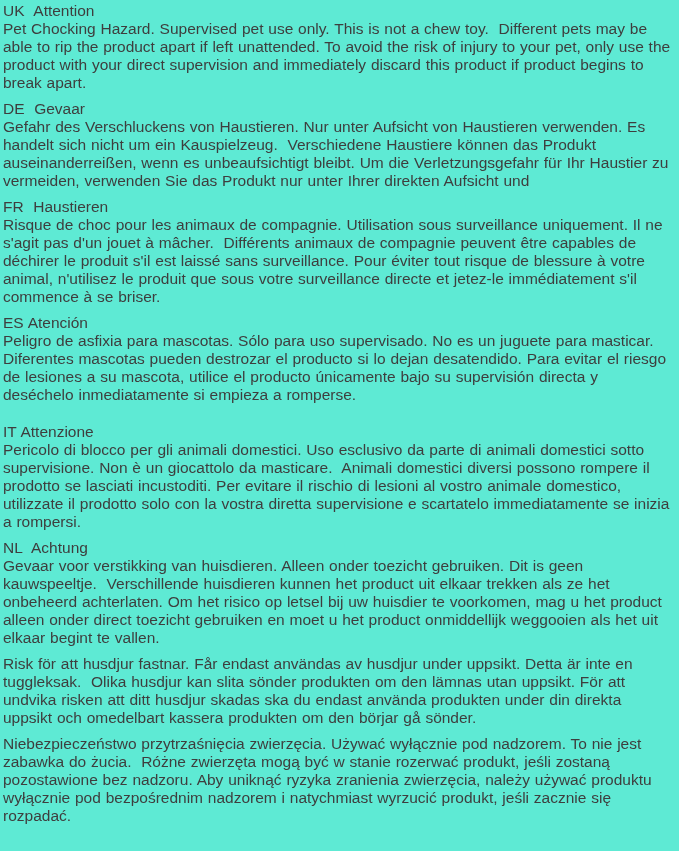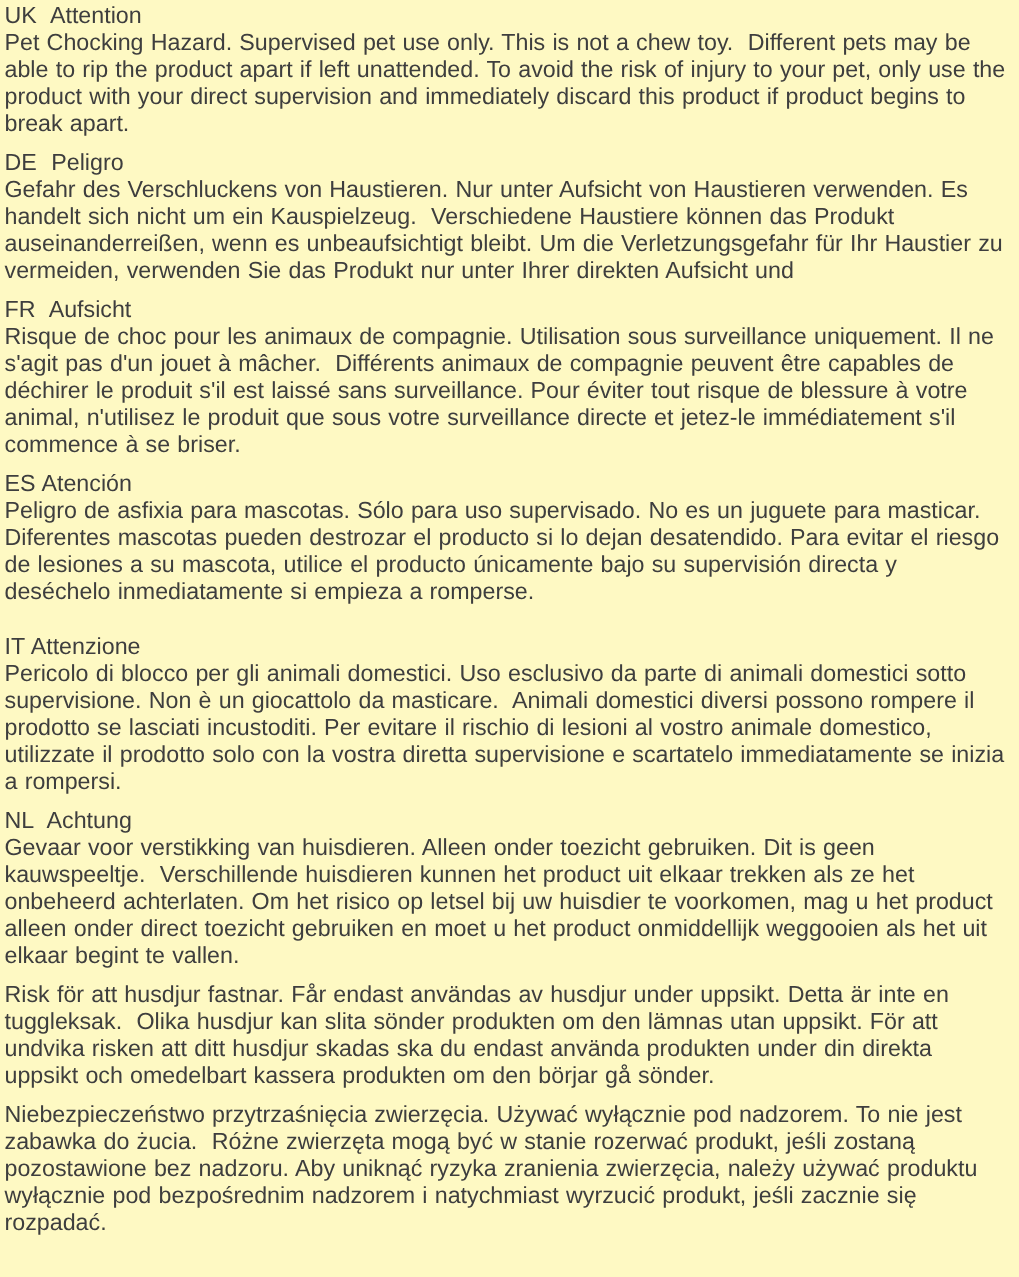--- a/index.html
+++ b/index.html
@@ -4,21 +4,21 @@
 <style>
   html, body {
     margin: 0;
     padding: 0;
     background: #ffffff;
   }
   .page {
     width: 679px;
     height: 851px;
     box-sizing: border-box;
-    background: #fef9c3;
+    background: #5eead4;
     color: #3e3e3e;
     font-family: "Liberation Sans", "DejaVu Sans", sans-serif;
     font-size: 15.5px;
     line-height: 18px;
     padding: 2px 8px 0 3px;
     overflow: hidden;
   }
   .lang-section {
     margin: 0 0 8px 0;
   }
@@ -36,26 +36,26 @@
 <body>
 
 <div class="page">
 
   <section class="lang-section">
     <div class="section-heading">UK  Attention</div>
     <p class="section-body">Pet Chocking Hazard. Supervised pet use only. This is not a chew toy.  Different pets may be able to rip the product apart if left unattended. To avoid the risk of injury to your pet, only use the product with your direct supervision and immediately discard this product if product begins to break apart.</p>
   </section>
 
   <section class="lang-section">
-    <div class="section-heading">DE  Peligro</div>
+    <div class="section-heading">DE  Gevaar</div>
     <p class="section-body">Gefahr des Verschluckens von Haustieren. Nur unter Aufsicht von Haustieren verwenden. Es handelt sich nicht um ein Kauspielzeug.  Verschiedene Haustiere können das Produkt auseinanderreißen, wenn es unbeaufsichtigt bleibt. Um die Verletzungsgefahr für Ihr Haustier zu vermeiden, verwenden Sie das Produkt nur unter Ihrer direkten Aufsicht und</p>
   </section>
 
   <section class="lang-section">
-    <div class="section-heading">FR  Aufsicht</div>
+    <div class="section-heading">FR  Haustieren</div>
     <p class="section-body">Risque de choc pour les animaux de compagnie. Utilisation sous surveillance uniquement. Il ne s'agit pas d'un jouet à mâcher.  Différents animaux de compagnie peuvent être capables de déchirer le produit s'il est laissé sans surveillance. Pour éviter tout risque de blessure à votre animal, n'utilisez le produit que sous votre surveillance directe et jetez-le immédiatement s'il commence à se briser.</p>
   </section>
 
   <section class="lang-section">
     <div class="section-heading">ES Atención</div>
     <p class="section-body">Peligro de asfixia para mascotas. Sólo para uso supervisado. No es un juguete para masticar.  Diferentes mascotas pueden destrozar el producto si lo dejan desatendido. Para evitar el riesgo de lesiones a su mascota, utilice el producto únicamente bajo su supervisión directa y deséchelo inmediatamente si empieza a romperse.</p>
   </section>
 
   <section class="lang-section gap-large">
     <div class="section-heading">IT Attenzione</div>

